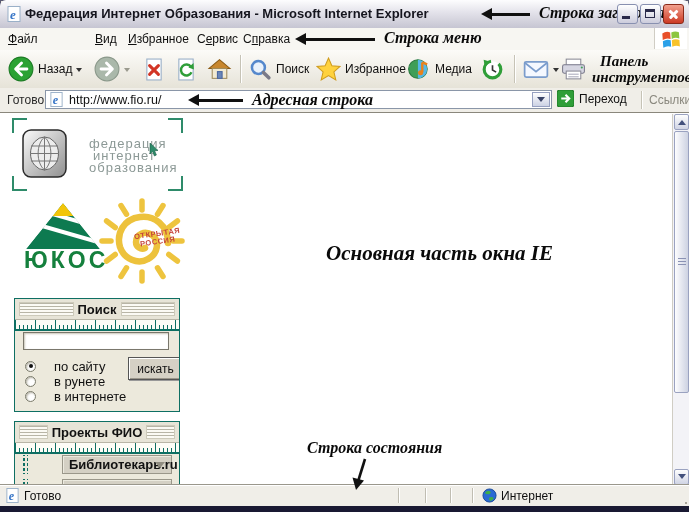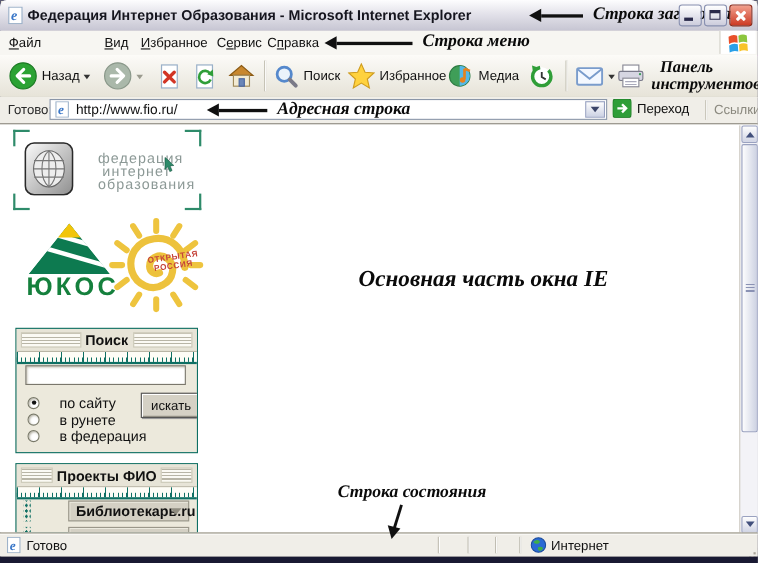--- a/index.html
+++ b/index.html
@@ -357,21 +357,21 @@
       <div class="radio-row" style="top:60px;">
         <span class="radio sel"></span>
         <span class="radio-label">по сайту</span>
       </div>
       <div class="radio-row" style="top:75px;">
         <span class="radio"></span>
         <span class="radio-label">в рунете</span>
       </div>
       <div class="radio-row" style="top:90px;">
         <span class="radio"></span>
-        <span class="radio-label">в федерация</span>
+        <span class="radio-label">в интернете</span>
       </div>
       <div class="iskat-btn">
           <span>искать</span>
         </div>
     </div>
 
     <div class="panel" style="top:308px;height:64px;">
       <div class="panel-hdr">
         <span class="hstripes"></span>
         <span class="panel-title">Проекты ФИО</span>

